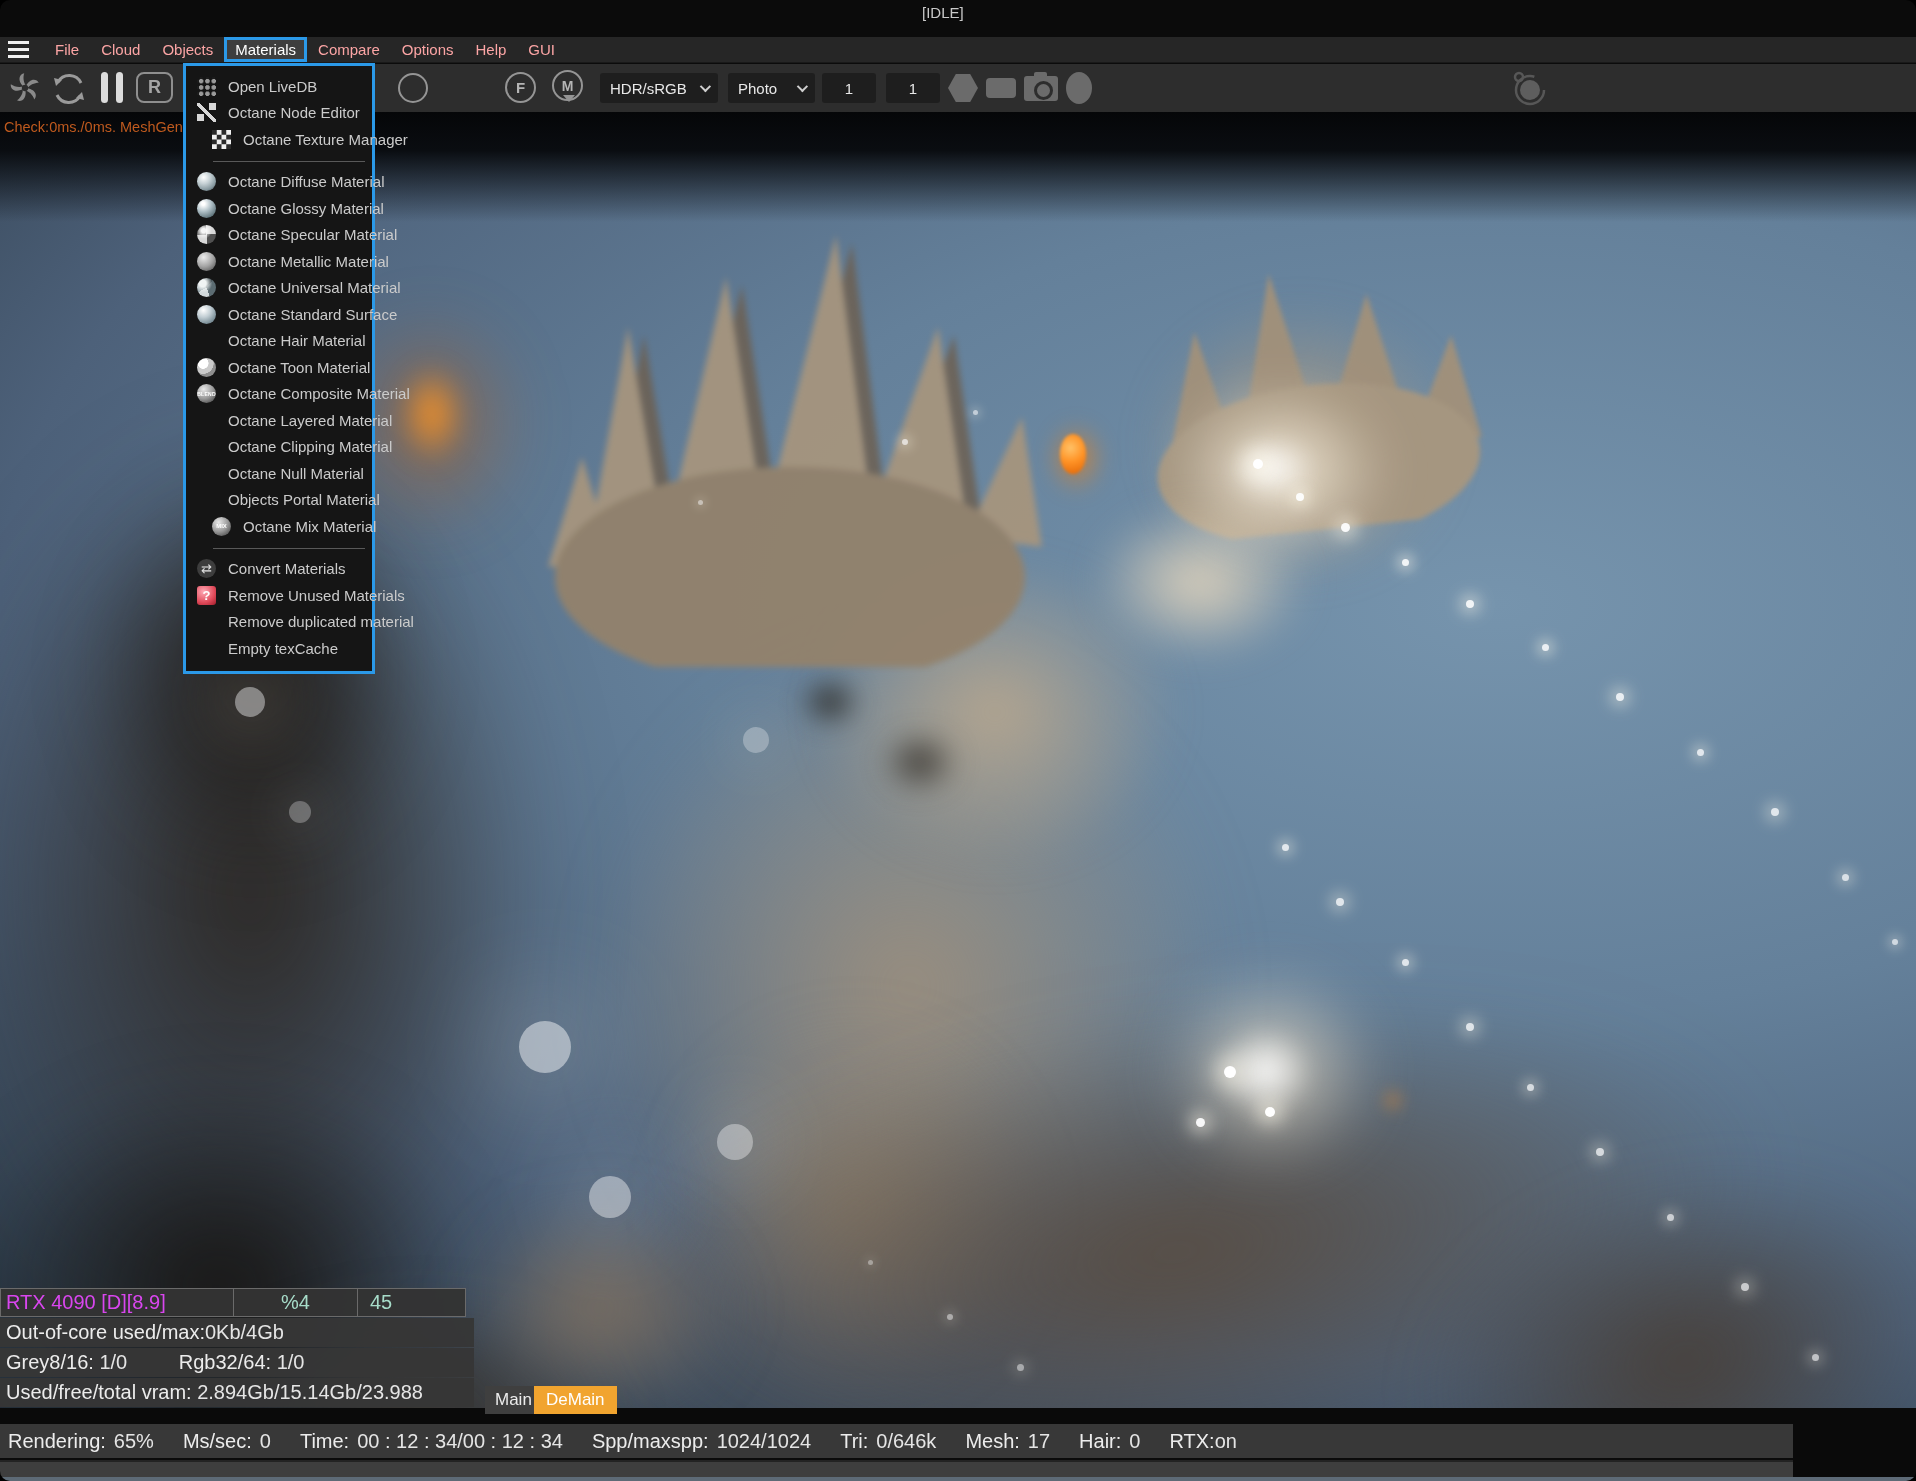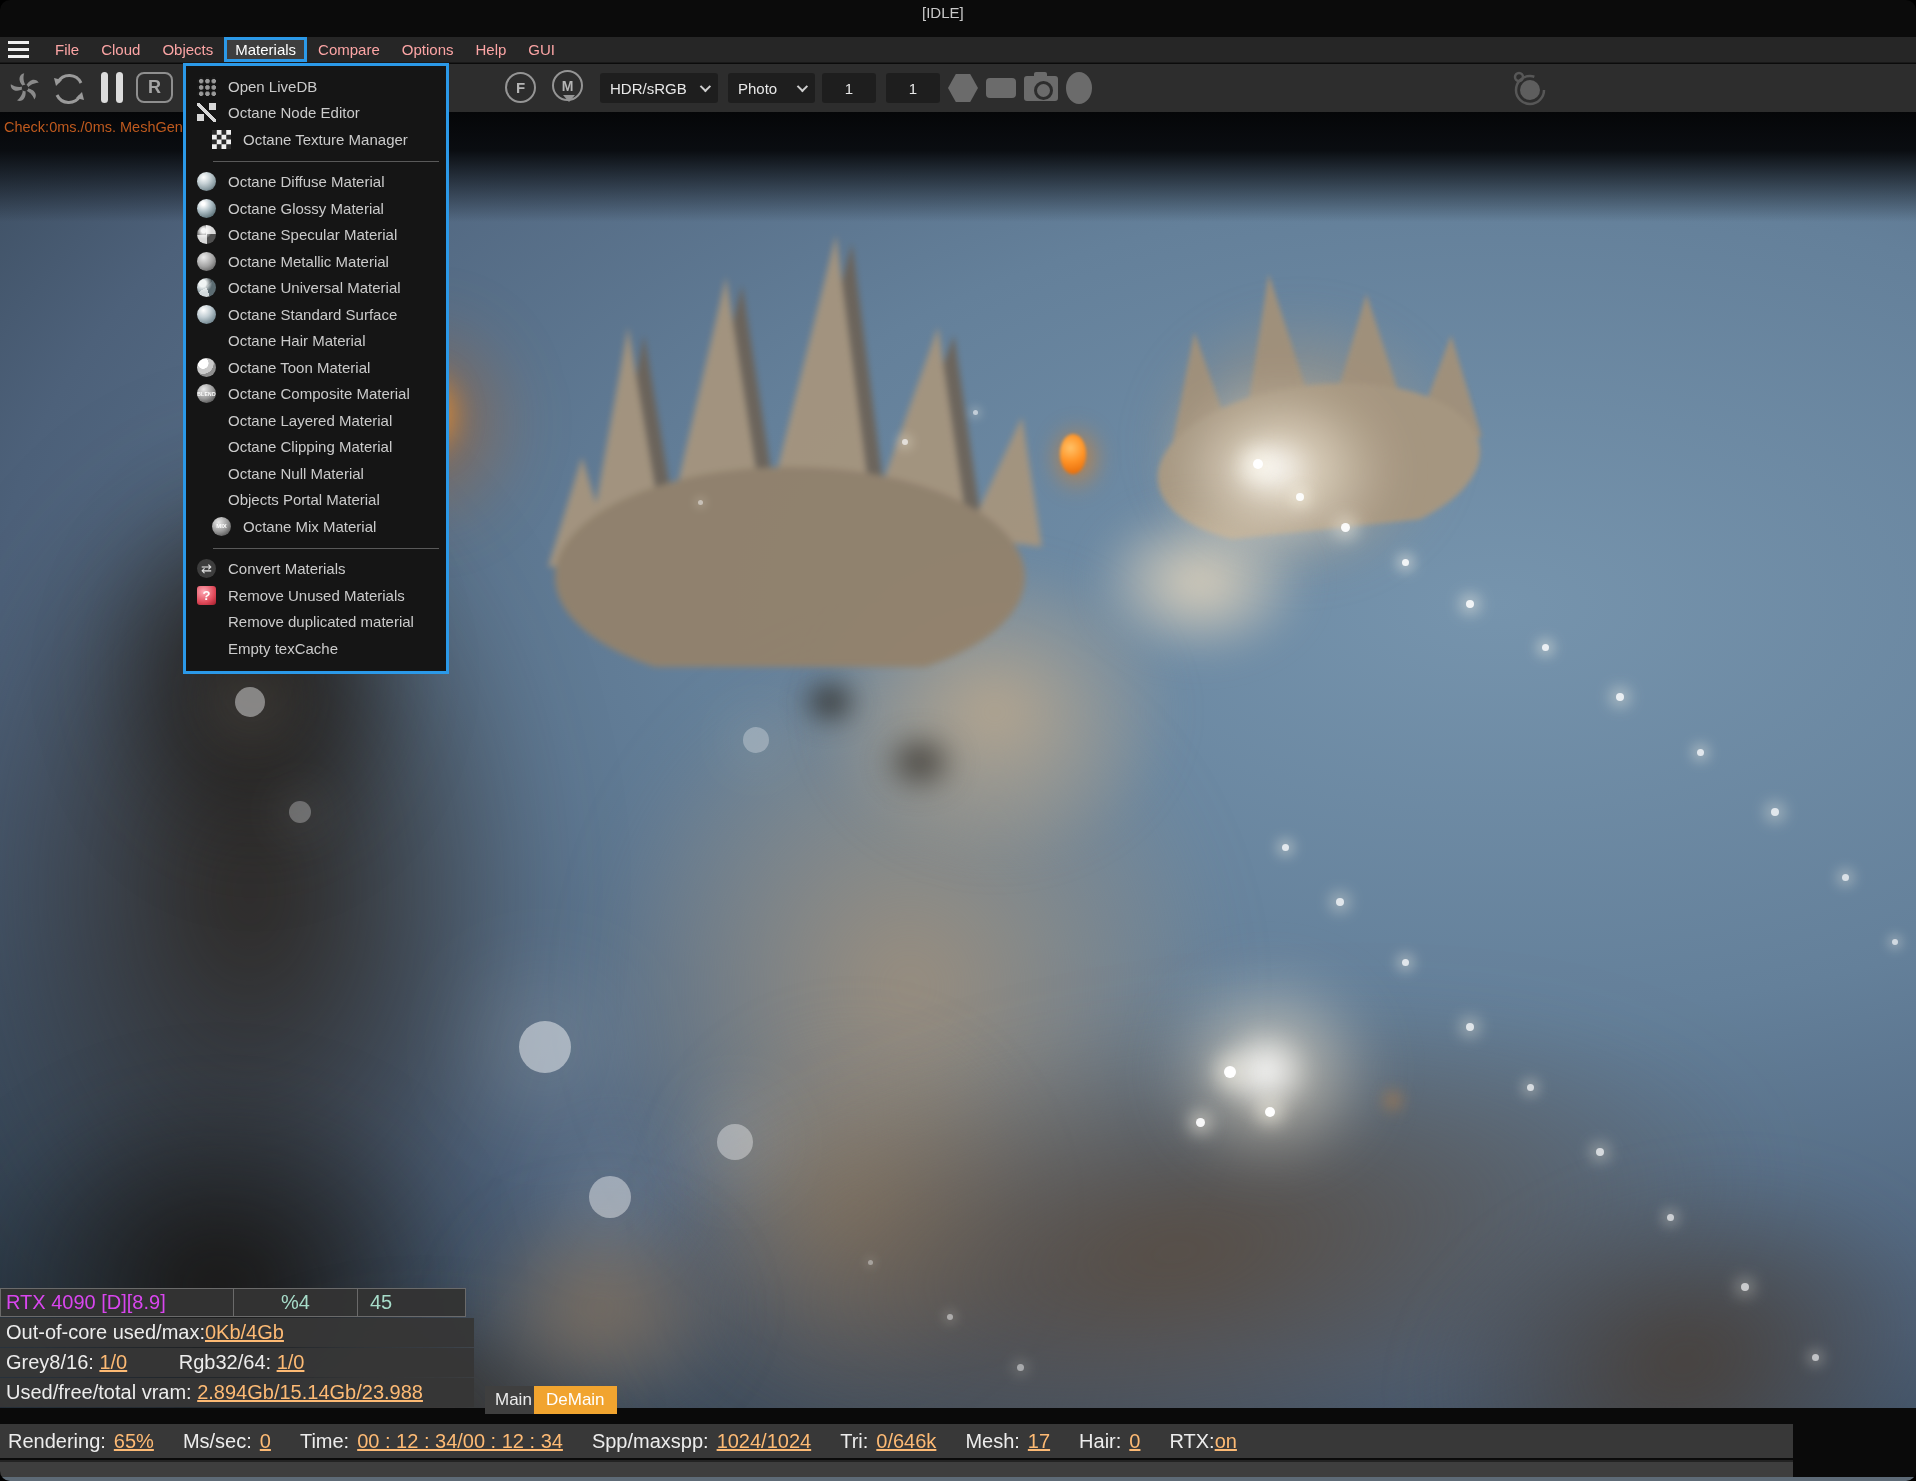--- a/index.html
+++ b/index.html
@@ -50,21 +50,21 @@
     font-size:15px;display:flex;align-items:center;justify-content:center;}
   .shape-hex{position:absolute;left:948px;top:10px;width:30px;height:28px;background:#6b6b6b;
     clip-path:polygon(26% 0,74% 0,100% 50%,74% 100%,26% 100%,0 50%);}
   .shape-rect{position:absolute;left:986px;top:14px;width:30px;height:20px;background:#6b6b6b;border-radius:4px;}
   .shape-cam{position:absolute;left:1024px;top:12px;width:34px;height:25px;background:#6b6b6b;border-radius:3px;}
   .shape-cam::before{content:"";position:absolute;left:10px;top:-4px;width:13px;height:6px;background:#6b6b6b;border-radius:2px;}
   .shape-cam::after{content:"";position:absolute;left:10px;top:5px;width:13px;height:13px;border-radius:50%;border:3px solid #2d2d2d;}
   .shape-ellipse{position:absolute;left:1066px;top:8px;width:26px;height:32px;background:#6b6b6b;border-radius:50%;}
 
   
-  .mat-menu{position:absolute;left:183px;top:63px;width:266px;background:#151515;border:3px solid #2b99e8;
+  .mat-menu{position:absolute;left:183px;top:63px;width:192px;background:#151515;border:3px solid #2b99e8;
     z-index:40;padding:7px 0 9px 0;}
   .mi{height:26.5px;display:flex;align-items:center;padding:0 8px 0 11px;cursor:pointer;}
   .mi.sep-after{position:relative;margin-bottom:16px;margin-left:15px;}
   .mi.sep-after::after{content:"";position:absolute;left:12px;right:7px;bottom:-9px;height:1px;background:#595959;}
   .mic{width:19px;height:19px;margin-right:12px;flex:none;position:relative;}
   .mil{font-size:15px;color:#cbcbcb;white-space:nowrap;}
   
   .ic-grid{background-image:radial-gradient(circle,#9a9a9a 2.1px,transparent 2.4px);background-size:6.3px 6.3px;background-position:1px 1px;}
   .ic-node{background:linear-gradient(45deg,transparent 44%,#d8d8d8 44% 56%,transparent 56%);}
   .ic-node::before{content:"";position:absolute;left:0;bottom:1px;width:7px;height:7px;background:#d8d8d8;}
@@ -113,21 +113,21 @@
 
   
   .stats{position:absolute;left:0;top:1176px;z-index:10;font-size:20px;color:#ececec;}
   .srow{background:rgba(54,54,54,.96);height:29px;line-height:29px;white-space:nowrap;overflow:hidden;margin-bottom:1px;}
   .srow.r1{width:466px;display:flex;background:none;}
   .r1 .cell{background:rgba(51,51,51,.96);border:1px solid #6a6a6a;height:29px;line-height:27px;}
   .r1 .c1{flex:0 0 234px;padding-left:5px;color:#d946ef;}
   .r1 .c2{flex:0 0 124px;text-align:center;color:#a7dcc9;border-left:none;}
   .r1 .c3{flex:1;padding-left:12px;color:#a7dcc9;border-left:none;}
   .srow.rw{width:474px;padding-left:6px;}
-  .lab{color:#ececec;} .val{color:#fdba74;text-decoration:underline;}
+  .lab{color:#ececec;} .val{color:#e5e5e5;}
   .pair2{display:inline-block;margin-left:46px;text-align:center;}
 
   .tab{position:absolute;z-index:10;height:28px;line-height:28px;font-size:17px;top:1274px;cursor:pointer;}
   .tab-main{left:485px;background:#3f3f3f;color:#ececec;padding:0 10px;}
   .tab-demain{left:534px;background:#f1a42f;color:#fff;padding:0 12px;}
 
   
   .statusbar{position:absolute;left:0;top:1424px;width:1793px;height:34px;background:#383838;
     display:flex;align-items:center;padding-left:8px;font-size:20px;white-space:nowrap;z-index:20;}
   .seg{margin-right:29px;} .seg .lab{margin-right:8px;} .seg.tight .lab{margin-right:0;}

